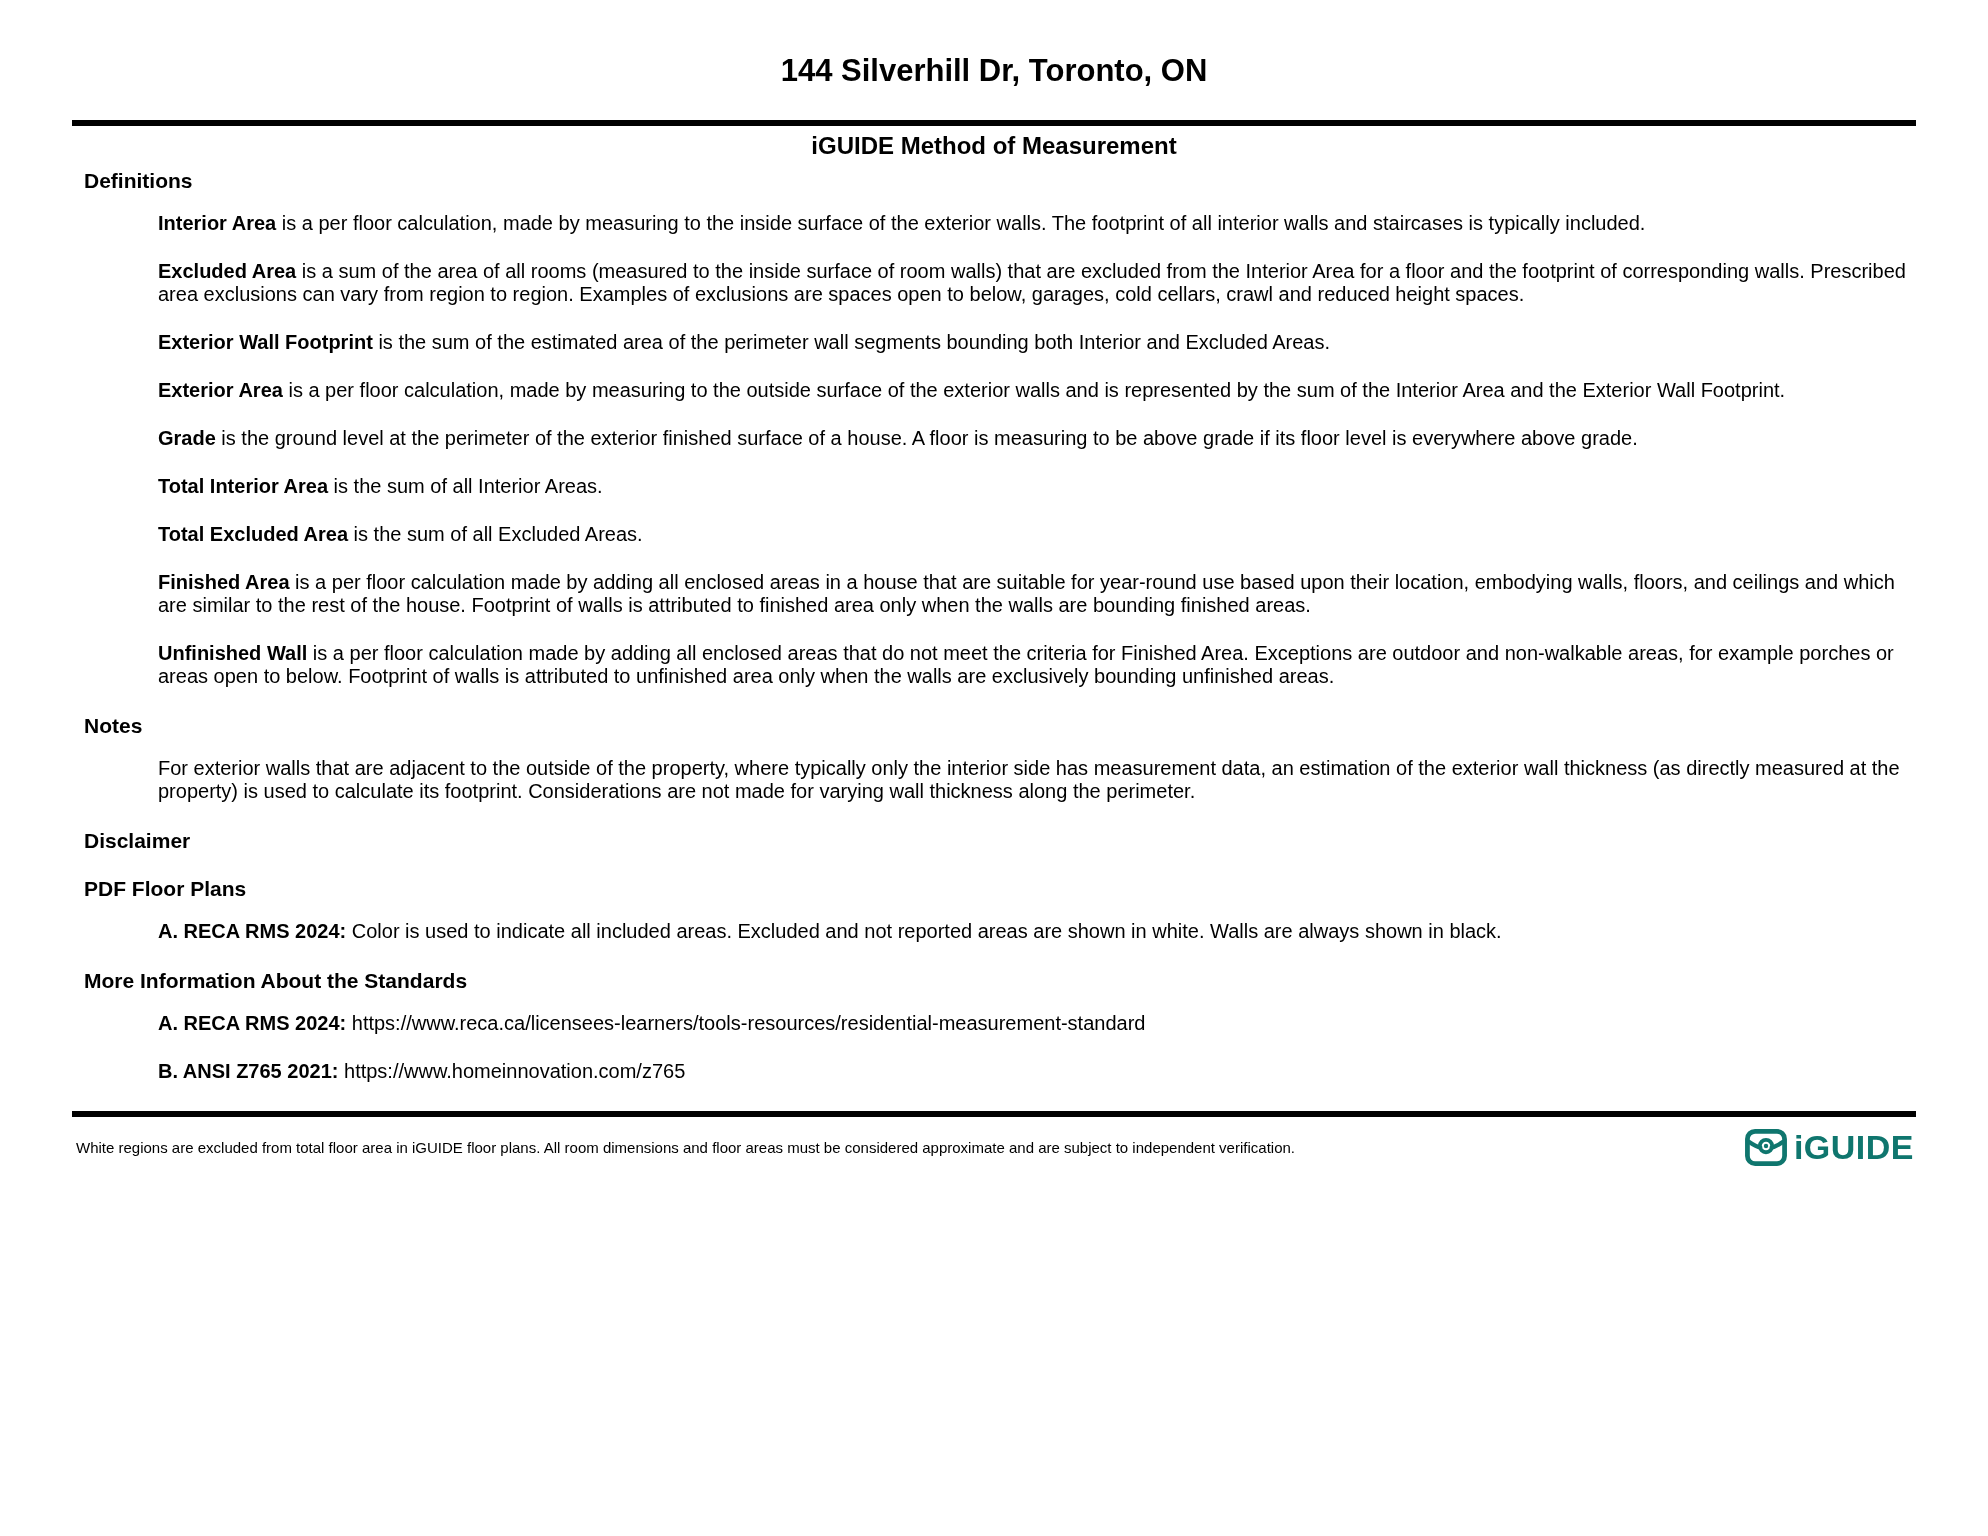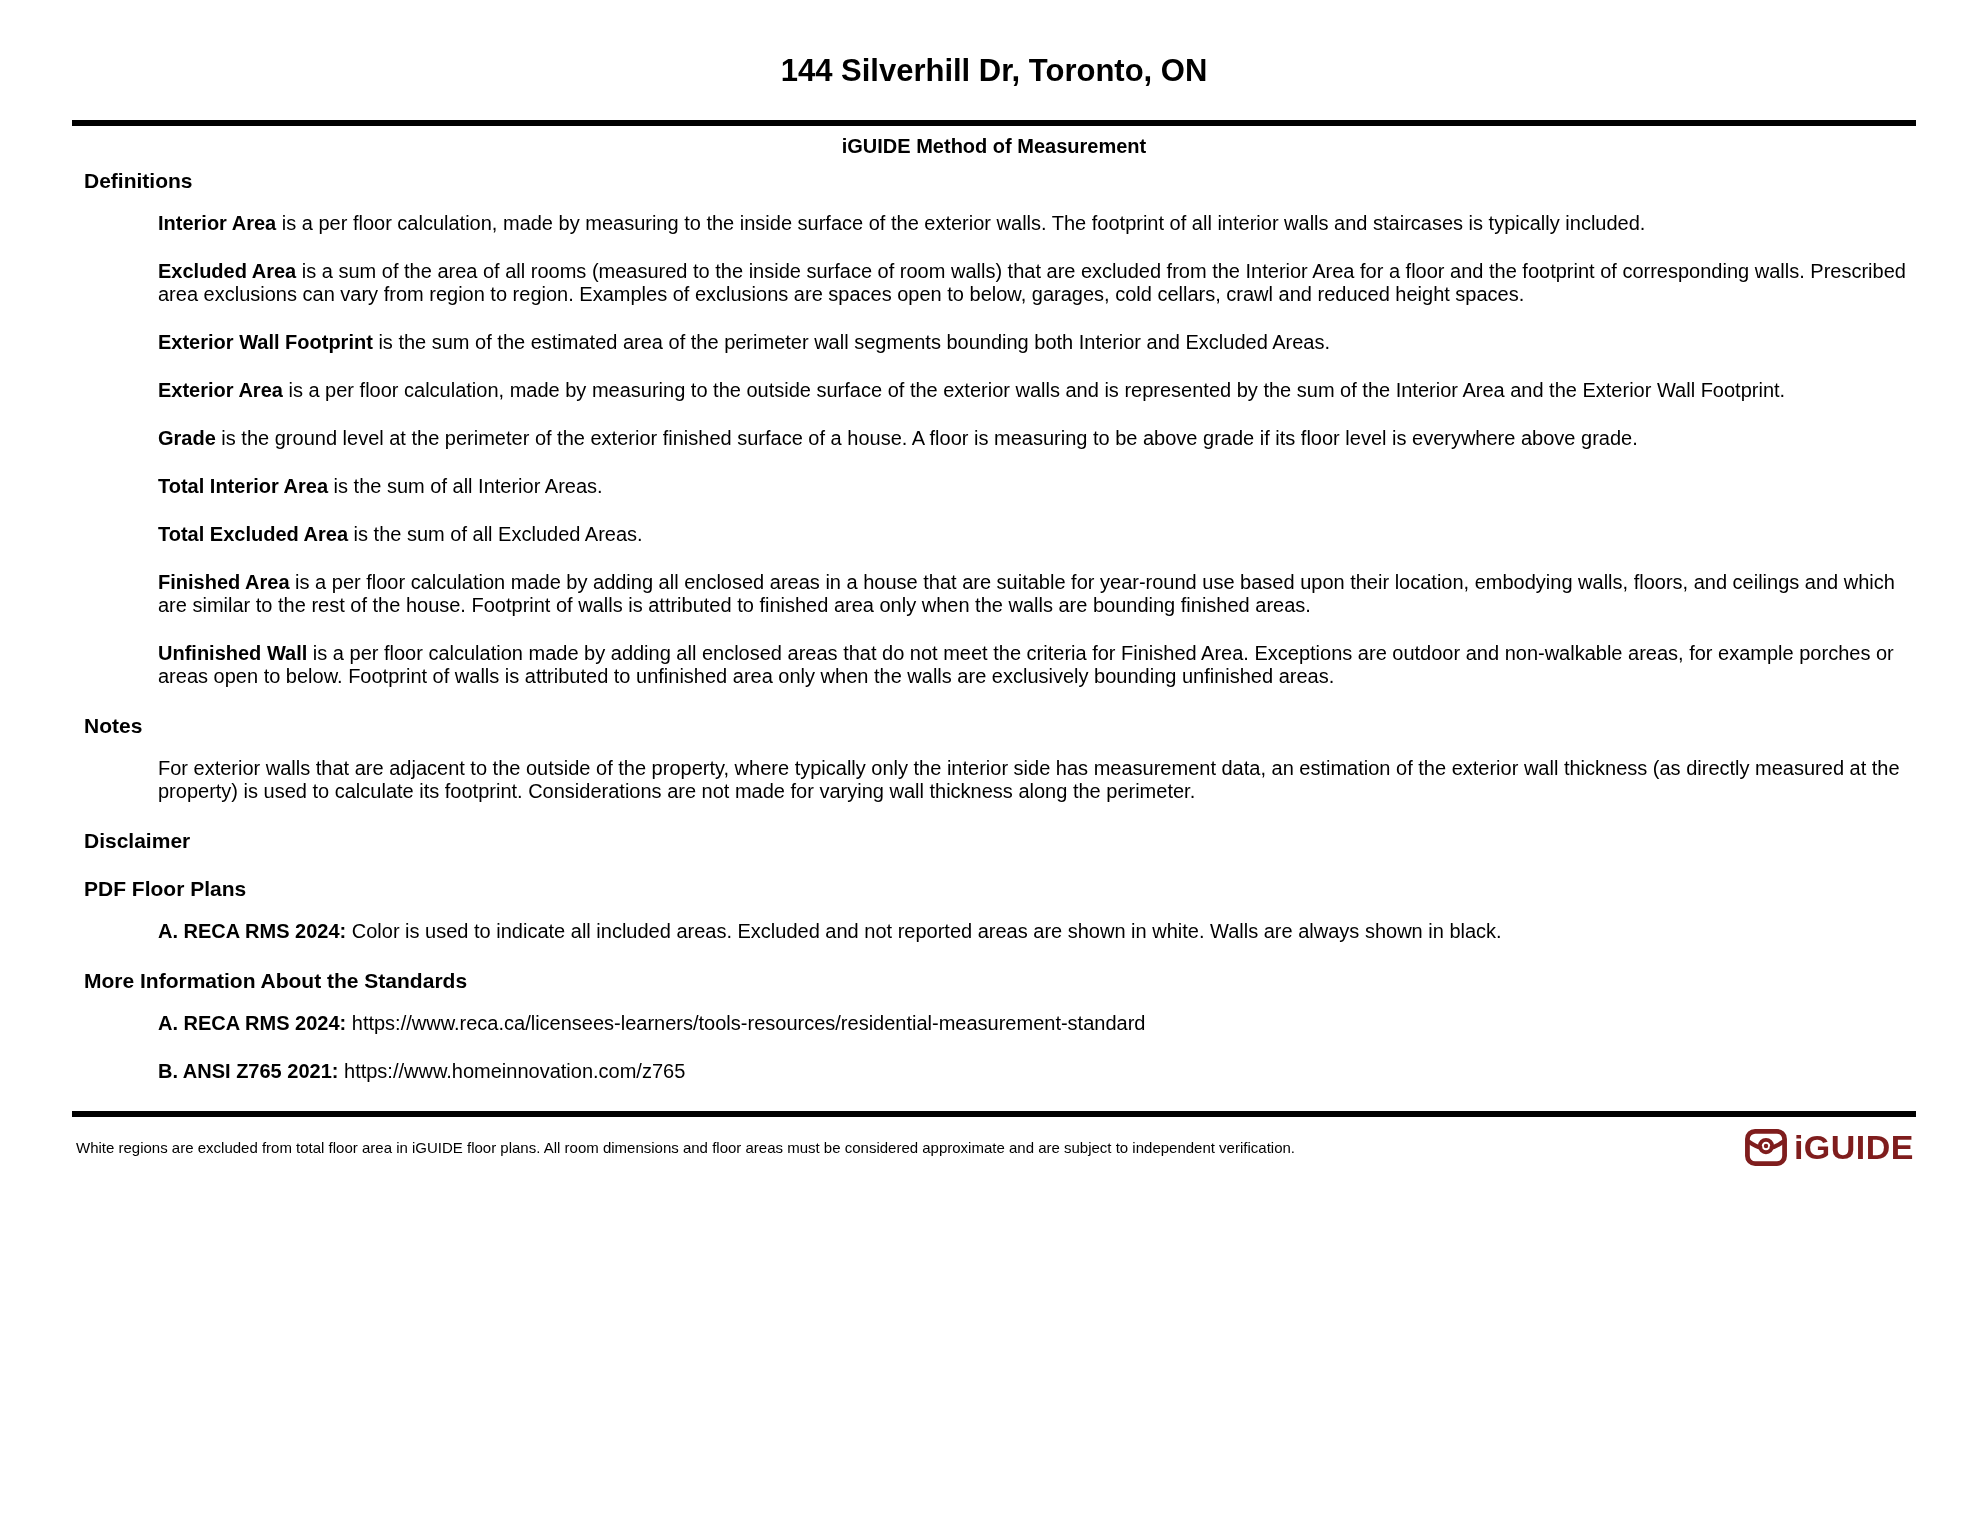--- a/index.html
+++ b/index.html
@@ -31,21 +31,21 @@
     height: 6px;
     background: #000000;
     margin-left: 72px;
     margin-right: 72px;
   }
   .rule-top { margin-top: 30px; }
   .rule-bottom { margin-top: 28px; }
   .subtitle {
     margin: 6px 0 0 0;
     text-align: center;
-    font-size: 20px;
+    font-size: 24px;
     line-height: 28px;
     font-weight: bold;
   }
   .section-heading {
     margin: 22px 70px 18px 84px;
     font-size: 21px;
     line-height: 26px;
     font-weight: bold;
   }
   .section-heading.first {
@@ -112,21 +112,21 @@
   <p class="para"><b class="term">A. RECA RMS 2024:</b><span> Color is used to indicate all included areas. Excluded and not reported areas are shown in white. Walls are always shown in black.</span></p>
 
   <h3 class="section-heading">More Information About the Standards</h3>
   <p class="para"><b class="term">A. RECA RMS 2024:</b><span> https://www.reca.ca/licensees-learners/tools-resources/residential-measurement-standard</span></p>
   <p class="para"><b class="term">B. ANSI Z765 2021:</b><span> https://www.homeinnovation.com/z765</span></p>
 
   <div class="rule rule-bottom"></div>
 
   <div class="footer">
     <span class="footer-note">White regions are excluded from total floor area in iGUIDE floor plans. All room dimensions and floor areas must be considered approximate and are subject to independent verification.</span>
-    <span class="logo" style="color: #7f1d1d; justify-content: center;">
+    <span class="logo" style="color: #0f766e; justify-content: center;">
       <svg class="logo-icon" width="42" height="40" viewBox="0 0 44 42" fill="none" xmlns="http://www.w3.org/2000/svg">
         <rect x="2.5" y="4.5" width="39" height="34" rx="8" stroke="currentColor" stroke-width="5" fill="none"></rect>
         <path d="M4 15.5 Q12 21 16 21.5" stroke="currentColor" stroke-width="4.5" fill="none" stroke-linecap="round"></path>
         <path d="M40 15.5 Q32 21 28 21.5" stroke="currentColor" stroke-width="4.5" fill="none" stroke-linecap="round"></path>
         <circle cx="22" cy="20" r="6.5" stroke="currentColor" stroke-width="4" fill="none"></circle>
         <circle cx="22" cy="20" r="2.3" fill="currentColor"></circle>
       </svg>
       <span class="logo-text">iGUIDE</span>
     </span>
   </div>

